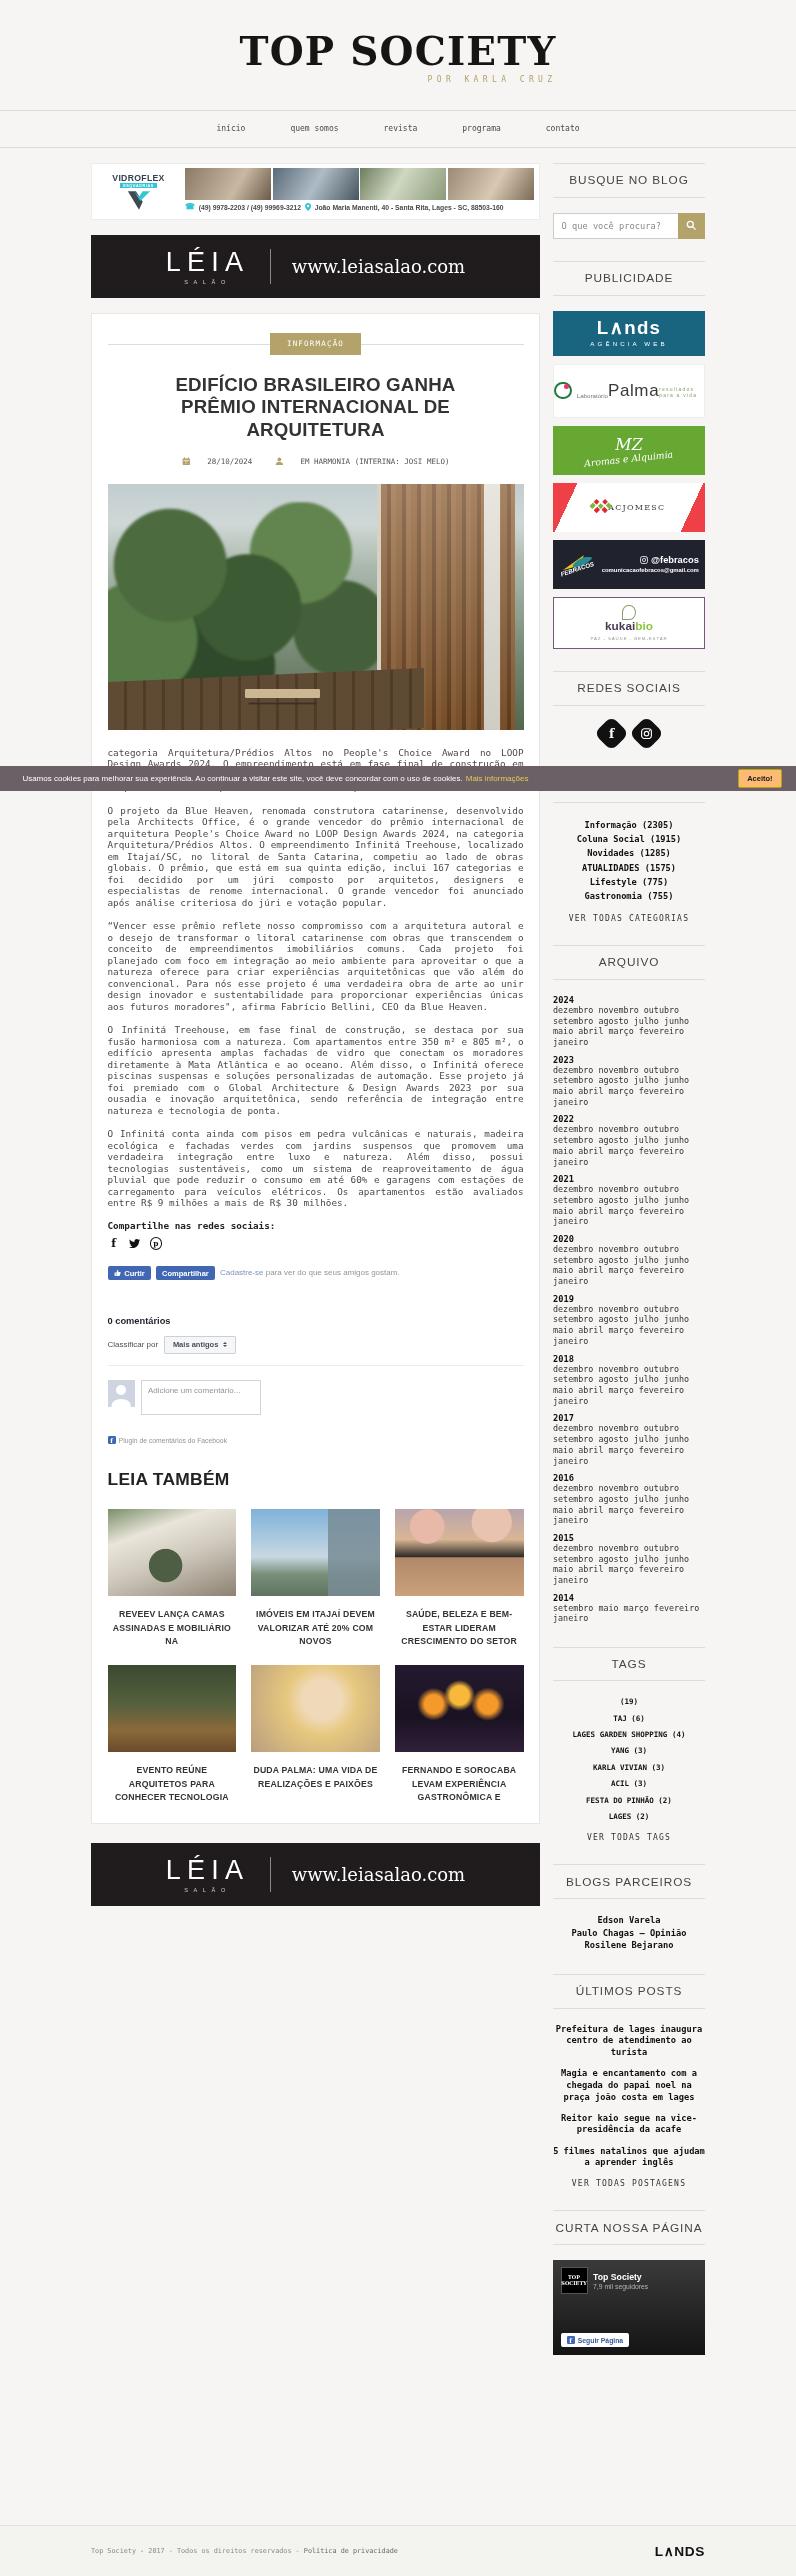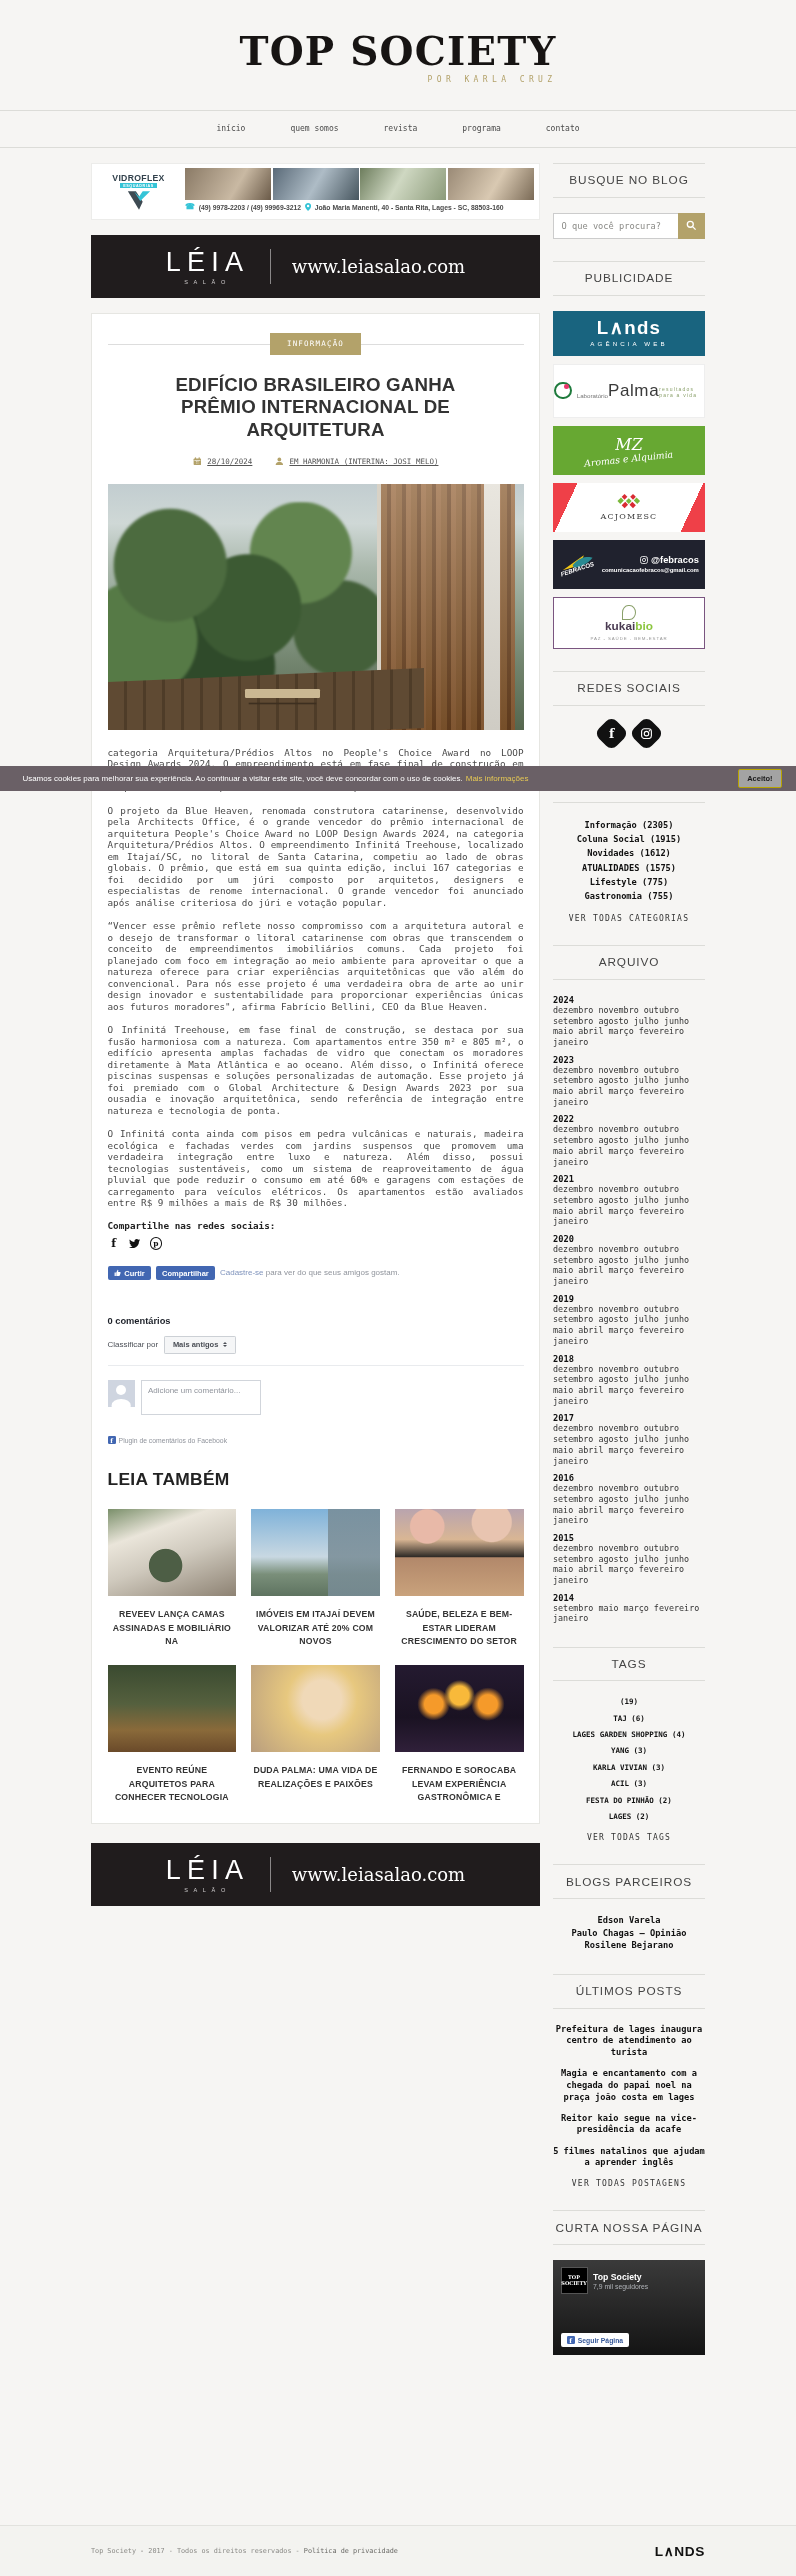--- a/index.html
+++ b/index.html
@@ -43,21 +43,21 @@
   .leia-divider{width:0.6px;height:35px;background:#8a8788;}
   .leia-url{color:#fff;font-family:"DejaVu Serif",serif;font-size:18px;}
 
   
   .card{background:#fff;border:0.6px solid #e6e6e2;padding:16px 15.5px 18.7px;}
   .badge-row{position:relative;text-align:center;margin-top:2.5px;}
   .badge-row::before{content:"";position:absolute;left:0;right:0;top:50%;height:0.6px;background:#ddd;}
   .badge{position:relative;display:inline-block;background:#b3a26a;color:#fff;font-family:"DejaVu Sans Mono",monospace;font-size:7.5px;letter-spacing:1.2px;padding:6.8px 17.4px;}
   h1.article-title{font-size:18.7px;line-height:1.2;font-weight:bold;color:#333;text-align:center;margin:18.7px auto 0;max-width:348px;letter-spacing:0.2px;}
   .meta{display:flex;justify-content:center;gap:22.4px;margin:16px 0 17.4px;font-family:"DejaVu Sans Mono",monospace;font-size:7.5px;color:#555;align-items:center;}
-  .meta-item{display:flex;align-items:flex-end;gap:6px;text-decoration:underline;}
+  .meta-item{display:flex;align-items:flex-end;gap:17px;}
 
   
   .hero{height:246px;position:relative;overflow:hidden;background:linear-gradient(180deg,#c2cdd0 0%,#cfd8d6 16%,#aab8ac 34%,#8fa190 52%,#73856f 72%,#55664e 100%);}
   .hero .foliage{position:absolute;left:-31px;top:18.7px;width:311px;height:211px;filter:blur(1.2px);background:
     radial-gradient(circle at 30% 30%,#4c6b3f 0 21%,transparent 22%),
     radial-gradient(circle at 55% 50%,#3c5a33 0 26%,transparent 27%),
     radial-gradient(circle at 20% 65%,#567a46 0 20%,transparent 21%),
     radial-gradient(circle at 72% 24%,#62854f 0 18%,transparent 19%),
     radial-gradient(circle at 45% 78%,#2f4a2a 0 24%,transparent 25%),
     radial-gradient(circle at 85% 60%,#44603a 0 16%,transparent 17%);}
@@ -126,21 +126,21 @@
   .ad-palma{height:52px;background:#fff;border:0.6px solid #eee;display:flex;flex-direction:row;align-items:center;justify-content:center;}
   .palma-top{display:flex;align-items:flex-end;gap:5px;}
   .palma-spiral{width:13.7px;height:13.7px;border:2.5px solid #1e7a3c;border-radius:50%;position:relative;}
   .palma-spiral::after{content:"";position:absolute;right:0.6px;top:0.6px;width:5px;height:5px;border-radius:50%;background:#e8356b;}
   .ad-palma .l1{font-size:6.2px;color:#777;}
   .ad-palma .l2{font-size:17px;color:#3a3a3a;line-height:1;letter-spacing:0.6px;}
   .ad-palma .l3{font-size:5px;letter-spacing:1.2px;color:#8aa06a;margin-top:1.9px;}
   .ad-mz{height:49px;background:#67a832;display:flex;flex-direction:column;align-items:center;justify-content:center;color:#fff;font-family:"DejaVu Serif",serif;font-style:italic;}
   .ad-mz .l1{font-size:16px;line-height:1;}
   .ad-mz .l2{font-size:9.3px;transform:rotate(-6deg);}
-  .ad-acjomesc{height:49px;background:linear-gradient(115deg,#ef4048 0 14%,#fff 14% 86%,#ef4048 86%);display:flex;flex-direction:column;align-items:center;justify-content:center;}
+  .ad-acjomesc{height:49px;background:linear-gradient(115deg,#ef4048 0 14%,#fff 14% 86%,#ef4048 86%);display:flex;flex-direction:row;align-items:center;justify-content:center;}
   .mosaic{display:grid;grid-template-columns:repeat(3,4.4px);grid-template-rows:repeat(3,4.4px);gap:1.2px;transform:rotate(45deg);margin-bottom:3.7px;}
   .mosaic i{display:block;}
   .mosaic .r{background:#d92b33;} .mosaic .g{background:#7ab83a;} .mosaic .e{background:transparent;}
   .ad-acjomesc .l1{font-family:"DejaVu Serif",serif;font-size:8px;letter-spacing:1.2px;color:#3a3a3a;}
   .ad-febracos{height:49px;background:#20222e;display:flex;align-items:center;gap:6.2px;padding:0 6.2px;box-sizing:border-box;}
   .feb-logo{flex:0 0 36px;}
   .feb-right{flex:1;text-align:right;color:#fff;}
   .feb-right .l2{font-size:9.3px;font-weight:bold;display:flex;align-items:center;justify-content:flex-end;gap:3.1px;}
   .feb-right .l3{font-size:5.9px;font-weight:bold;margin-top:1.9px;}
   .ad-kukaibio{height:50px;background:#fff;border:1.9px solid #7a5580;display:flex;flex-direction:column;align-items:center;justify-content:center;}
@@ -167,21 +167,21 @@
   .fbp-row{display:flex;gap:5.6px;align-items:center;}
   .fbp-avatar{width:25px;height:25px;background:#000;border:0.6px solid #555;display:flex;align-items:center;justify-content:center;color:#fff;font-family:"DejaVu Serif",serif;font-weight:bold;font-size:5px;text-align:center;line-height:1.1;}
   .fbp-name{color:#fff;font-size:8.7px;font-weight:bold;}
   .fbp-followers{color:#b0b3b8;font-size:6.8px;margin-top:1.9px;}
   .fbp-follow{position:absolute;left:7.5px;bottom:7.5px;display:inline-flex;align-items:center;gap:3.1px;background:#fff;border:none;border-radius:1.9px;font-size:6.8px;font-weight:bold;color:#365899;padding:3.1px 6.2px;cursor:pointer;}
 
   
   .cookie-bar{position:absolute;left:0;top:766px;width:796px;height:25px;background:#6a6066;display:flex;align-items:center;padding:0 13.7px 0 22.4px;box-sizing:border-box;z-index:20;}
   .cookie-msg{color:#fff;font-size:8px;}
   .cookie-link{color:#e6c954;font-size:8px;margin-left:3.1px;}
-  .cookie-btn{margin-left:auto;background:#a3a3a3;border:0.6px solid #b8a400;border-radius:1.9px;color:#1a1a1a;font-size:7.5px;font-weight:bold;padding:3.7px 8.7px;cursor:pointer;}
+  .cookie-btn{margin-left:auto;background:#fdba74;border:0.6px solid #b8a400;border-radius:1.9px;color:#1a1a1a;font-size:7.5px;font-weight:bold;padding:3.7px 8.7px;cursor:pointer;}
 
   
   footer{margin-top:auto;border-top:0.6px solid #e2e2de;background:#f3f3f0;}
   .foot-inner{width:614px;margin:0 auto;height:50px;display:flex;align-items:center;justify-content:space-between;}
   .foot-text{font-family:"DejaVu Sans Mono",monospace;font-size:6.8px;color:#8a8a86;}
   .foot-text a{color:#6a6a66;}
   .foot-logo{font-size:13.7px;font-weight:bold;color:#111;letter-spacing:0.6px;}
 </style>
 </head>
 <body>
@@ -461,21 +461,21 @@
                 <circle cx="12.2" cy="3.8" r="1" fill="#fff"></circle>
               </svg>
             </span>
         </div>
       </div>
 
       <h3 class="side-h">CATEGORIAS</h3>
       <ul class="cat-list">
         <li>Informação (2305)</li>
         <li>Coluna Social (1915)</li>
-        <li>Novidades (1612)</li>
+        <li>Novidades (1285)</li>
         <li>ATUALIDADES (1575)</li>
         <li>Lifestyle (775)</li>
         <li>Gastronomia (755)</li>
       </ul>
       <a class="side-more">VER TODAS CATEGORIAS</a>
 
       <h3 class="side-h">ARQUIVO</h3>
       <div class="archive">
         <div class="arc-year">2024</div>
         <div class="arc-months">dezembro novembro outubro setembro agosto julho junho maio abril março fevereiro janeiro</div>

